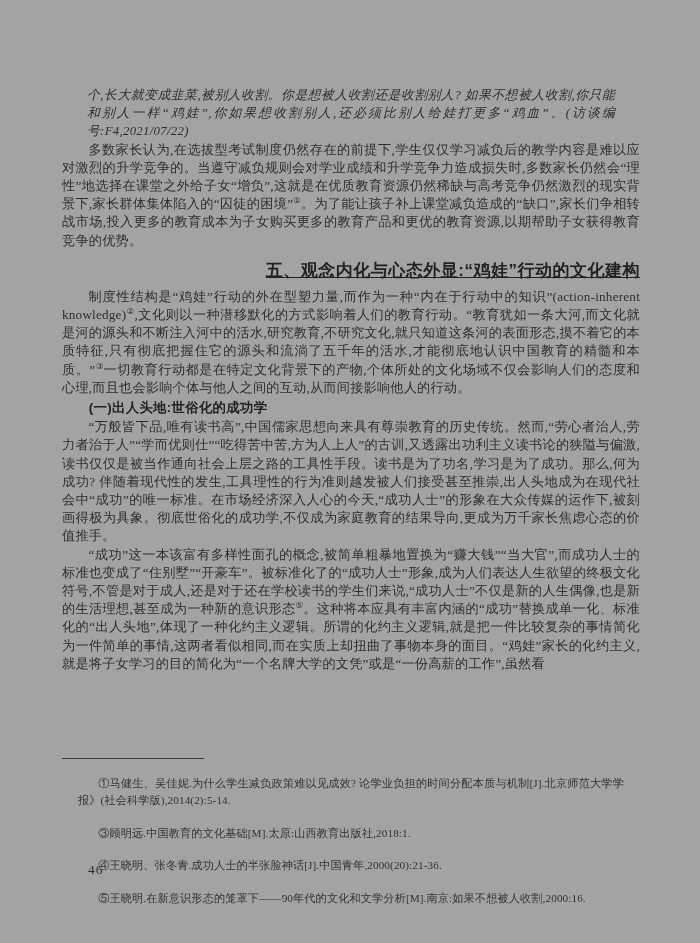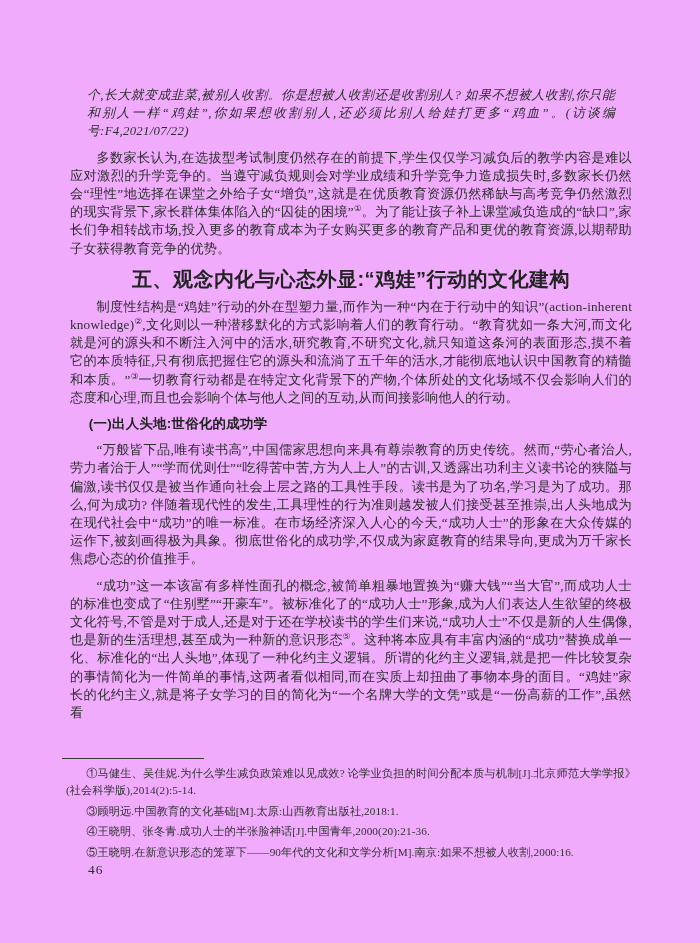--- a/index.html
+++ b/index.html
@@ -1,52 +1,53 @@
 <!DOCTYPE html>
 <html><head>
 <meta charset="utf-8">
 <style>
   html,body{margin:0;padding:0;background:#ffffff;}
   .page{
     position:relative;
     width:700px;height:943px;
-    background:#f0abfc;
+    background:#a3a3a3;
     box-sizing:border-box;
     padding:86px 60px 0 62px;
     font-family:"Liberation Serif","DejaVu Serif",serif;
     color:#2e2e2e;
     overflow:hidden;
   }
   .body-para{
-    margin:8px;
+    margin:0;
     font-size:13.2px;
     line-height:18.2px;
     text-align:justify;
     text-indent:2em;
     letter-spacing:0.2px;
   }
   .quote{
     margin:0 25px;
     font-size:12.8px;
     line-height:18.2px;
     font-style:italic;
     text-align:justify;
     letter-spacing:0.3px;
   }
   .quote.continued{text-indent:0;}
   .quote.indented{margin:0 34px;text-indent:2em;}
   .section-heading{
     margin:10px 0 6px 0;
     font-family:"Liberation Sans","DejaVu Sans",sans-serif;
-    font-size:20px;
+    font-size:17px;
     font-weight:bold;
     line-height:22px;
-    text-align:center;
+    text-align:right;
     color:#222;
     letter-spacing:0.5px;
+    text-decoration:underline;
   }
   .subsection-heading{
     margin:2px 0 1px 0;
     font-family:"Liberation Sans","DejaVu Sans",sans-serif;
     font-size:13.4px;
     font-weight:bold;
     line-height:18.2px;
     text-indent:2em;
     color:#222;
     letter-spacing:0.3px;
@@ -61,21 +62,21 @@
     position:absolute;
     left:62px;right:60px;top:758px;
   }
   .footnote-rule{
     border:none;
     border-top:1px solid #3a3a3a;
     width:142px;
     margin:0 0 6px 0;
   }
   .footnote{
-    margin:4px;
+    margin:16px;
     font-size:11.2px;
     line-height:16.8px;
     text-align:justify;
     text-indent:1.8em;
     color:#333;
     letter-spacing:0.1px;
   }
   .page-number{
     position:absolute;
     left:88px;top:862px;

